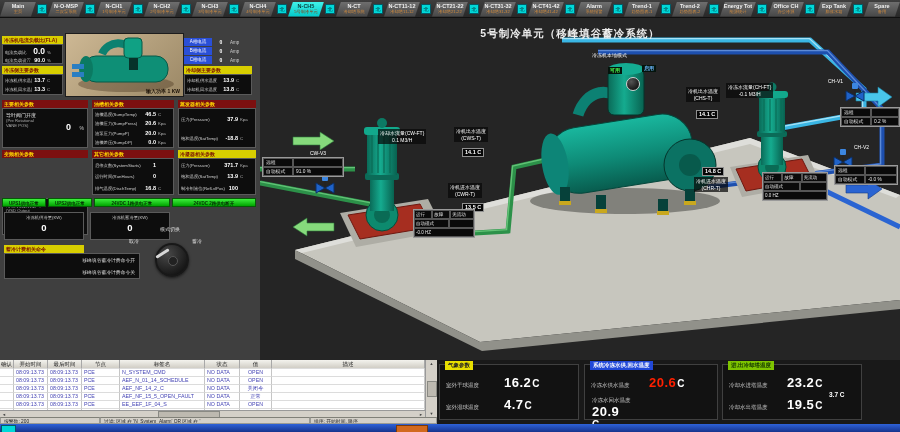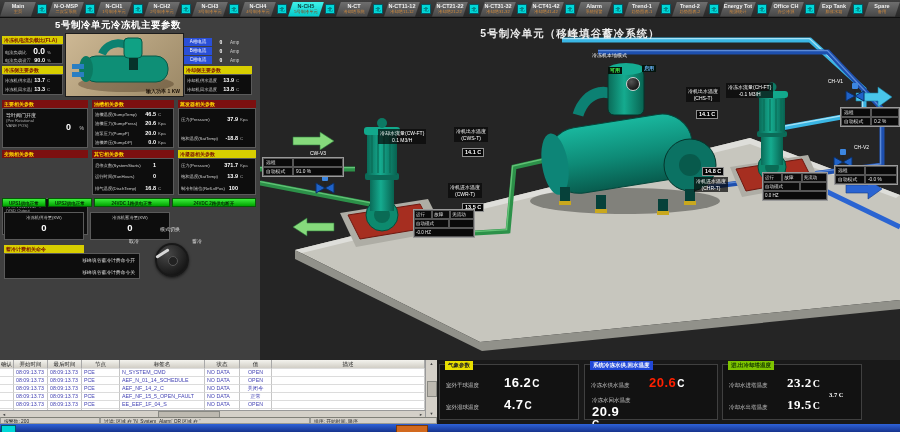--- a/index.html
+++ b/index.html
@@ -275,21 +275,20 @@
     <div class="tabunit">
       <div class="tab">
         <div class="tab-en">Spare</div>
         <div class="tab-zh">备用</div>
       </div>
 
     </div>
   </div>
 
 <div class="lpanel">
-  <div class="lp-title">5号制冷单元冷冻机主要参数</div>
 
   <div class="photo">
     <svg width="117" height="62">
       <ellipse cx="60" cy="50" rx="48" ry="8" fill="rgba(60,40,20,.35)"></ellipse>
       <rect x="18" y="22" width="84" height="26" rx="12" fill="#0e8f76" stroke="#075a48"></rect>
       <ellipse cx="20" cy="35" rx="7" ry="13" fill="#0b7a62"></ellipse>
       <path d="M36,20 C42,6 62,6 66,18" stroke="#0c8170" stroke-width="8" fill="none"></path>
       <rect x="58" y="4" width="18" height="20" rx="4" fill="#10a184" stroke="#075a48"></rect>
       <rect x="63" y="24" width="9" height="12" fill="#06332a"></rect>
       <rect x="6" y="30" width="12" height="5" fill="#2a7ec2"></rect>
@@ -829,21 +828,21 @@
       <span class="bv alarm-red">20.6</span>
       <span class="bu">C</span>
     </div>
     <div class="bp-row" style="top:32px;flex-direction:column;">
       <span class="bl">冷冻水回水温度</span>
       <span class="bv">20.9</span>
       <span class="bu">C</span>
     </div>
   </div>
 
-  <div class="bp" style="left:285px;width:140px;font-family:Liberation Serif, serif;">
+  <div class="bp" style="left:285px;width:140px;">
     <div class="bp-title grn">进,出冷却塔温度</div>
     <div class="bp-row" style="top:10px;">
       <span class="bl">冷却水进塔温度</span>
       <span class="bv">23.2</span>
       <span class="bu">C</span>
     </div>
     <div class="bp-row" style="top:32px;">
       <span class="bl">冷却水出塔温度</span>
       <span class="bv">19.5</span>
       <span class="bu">C</span>

